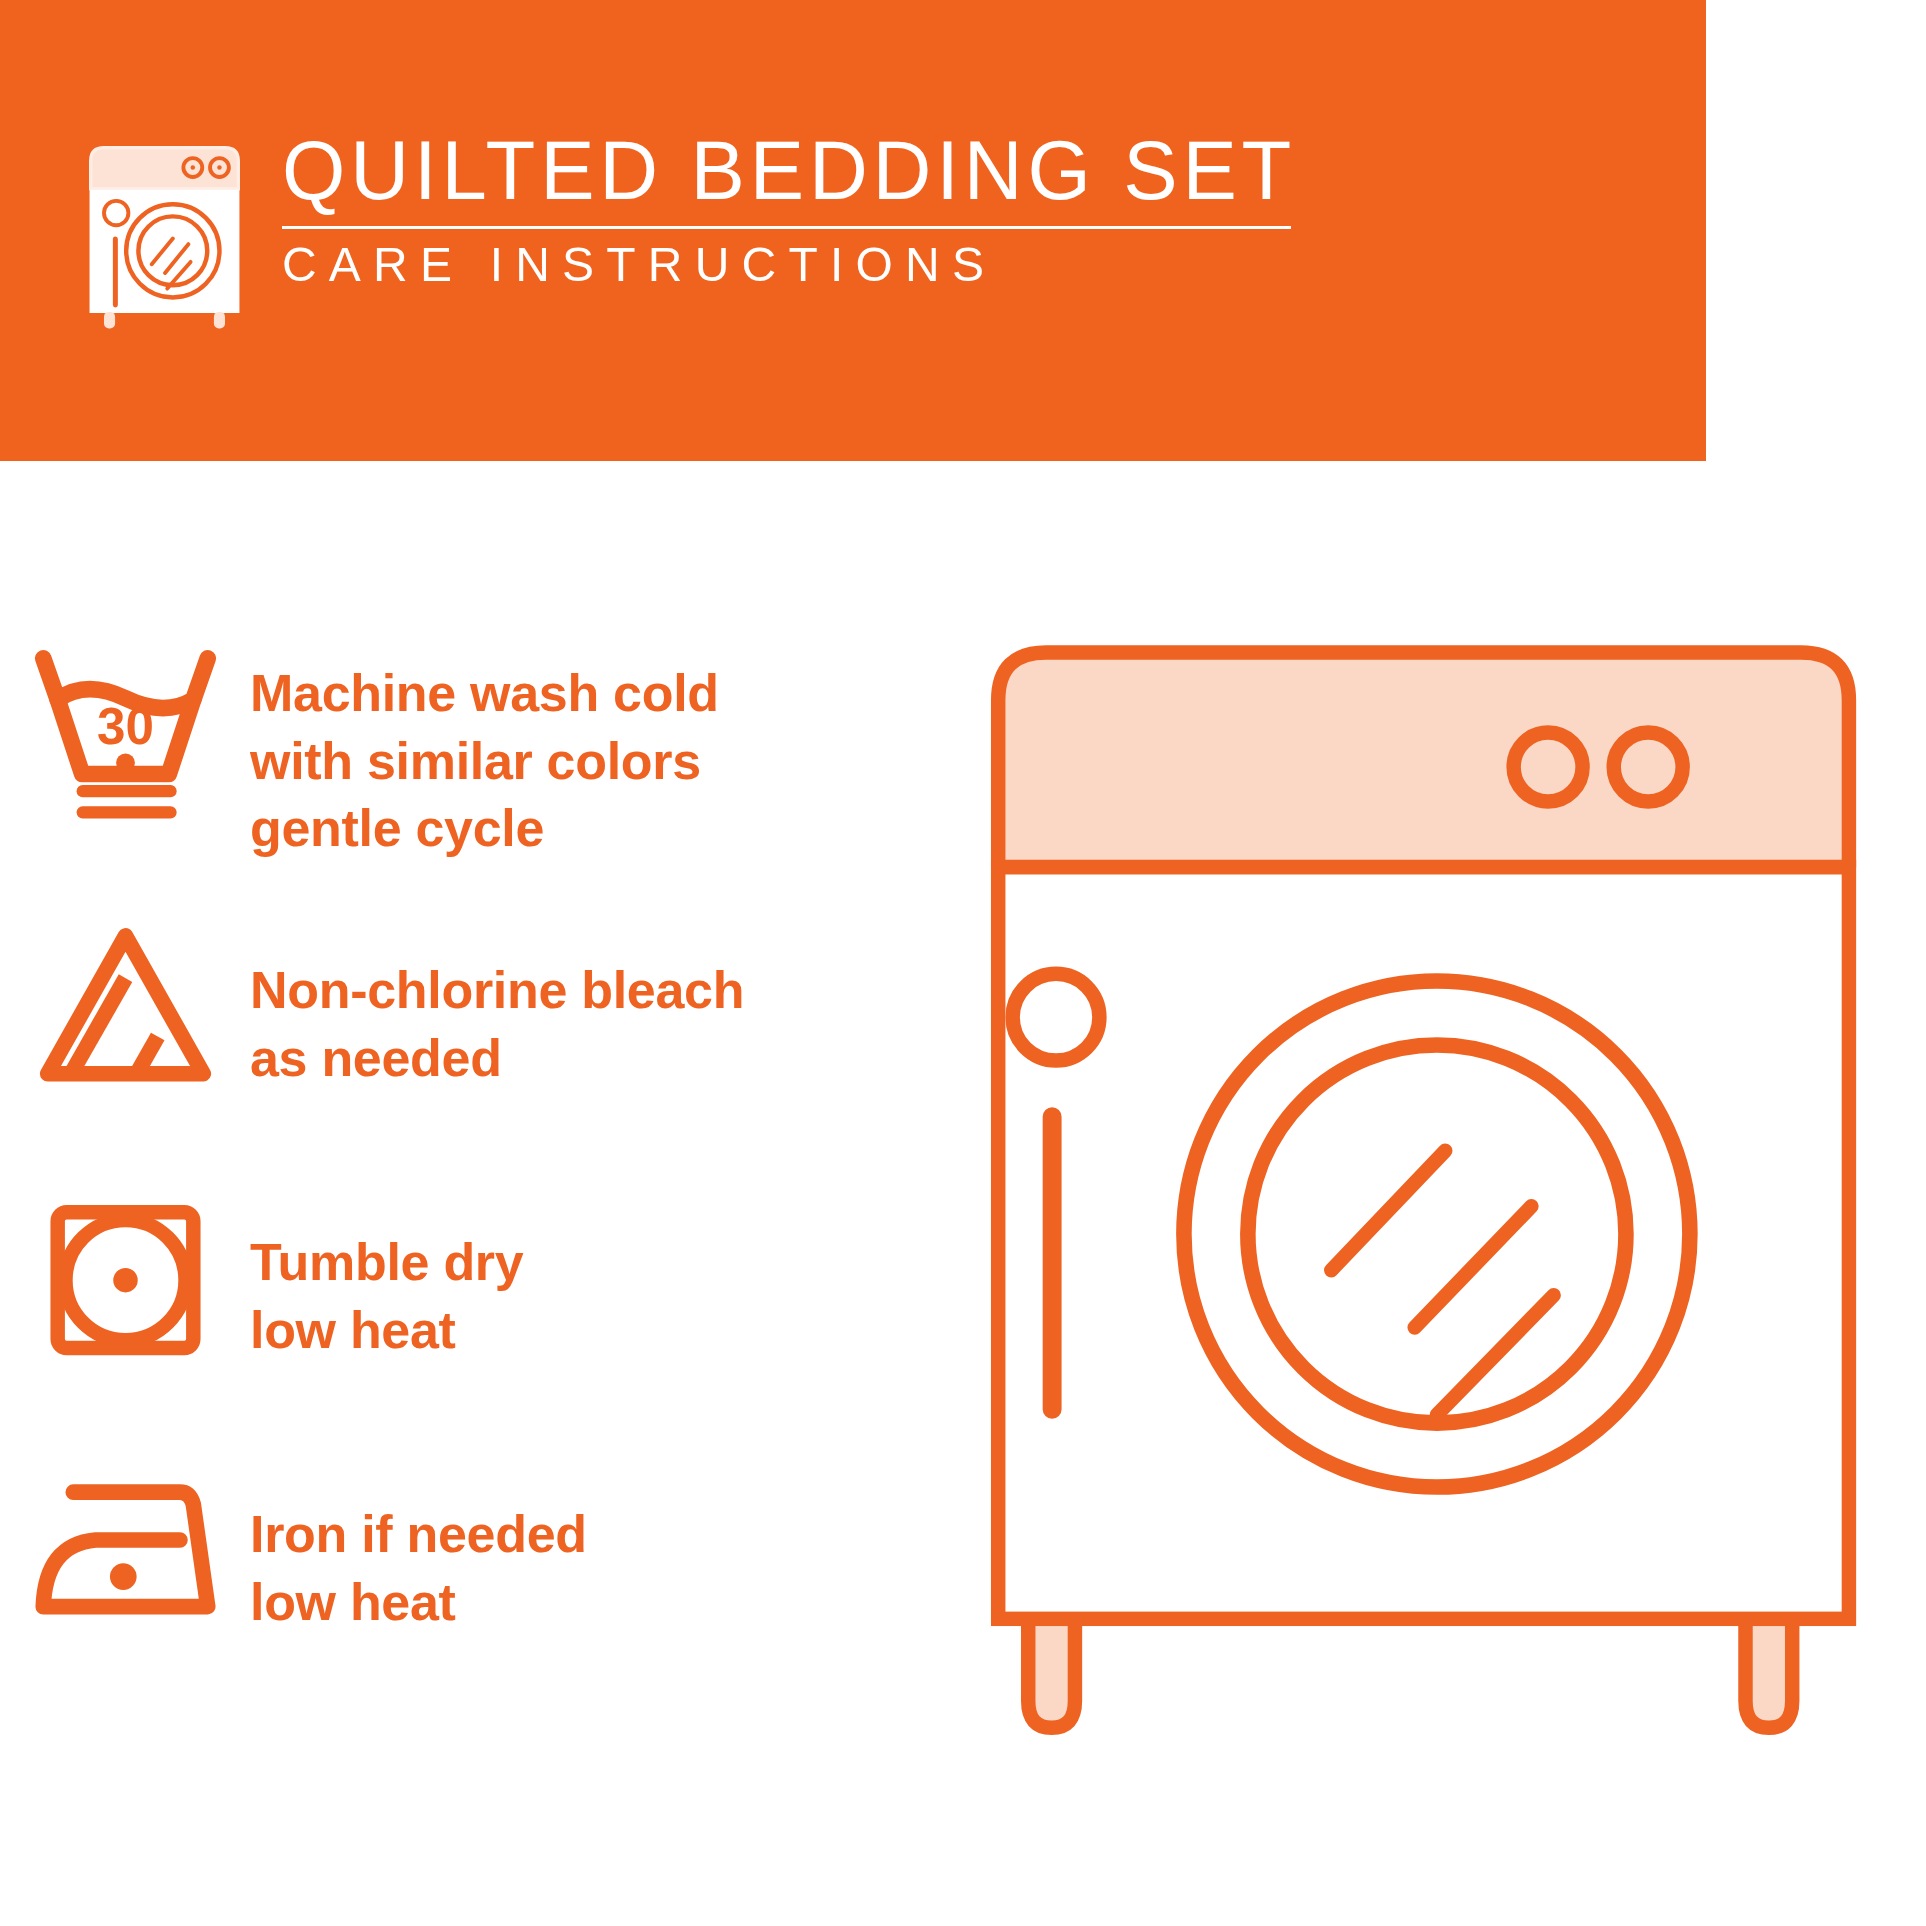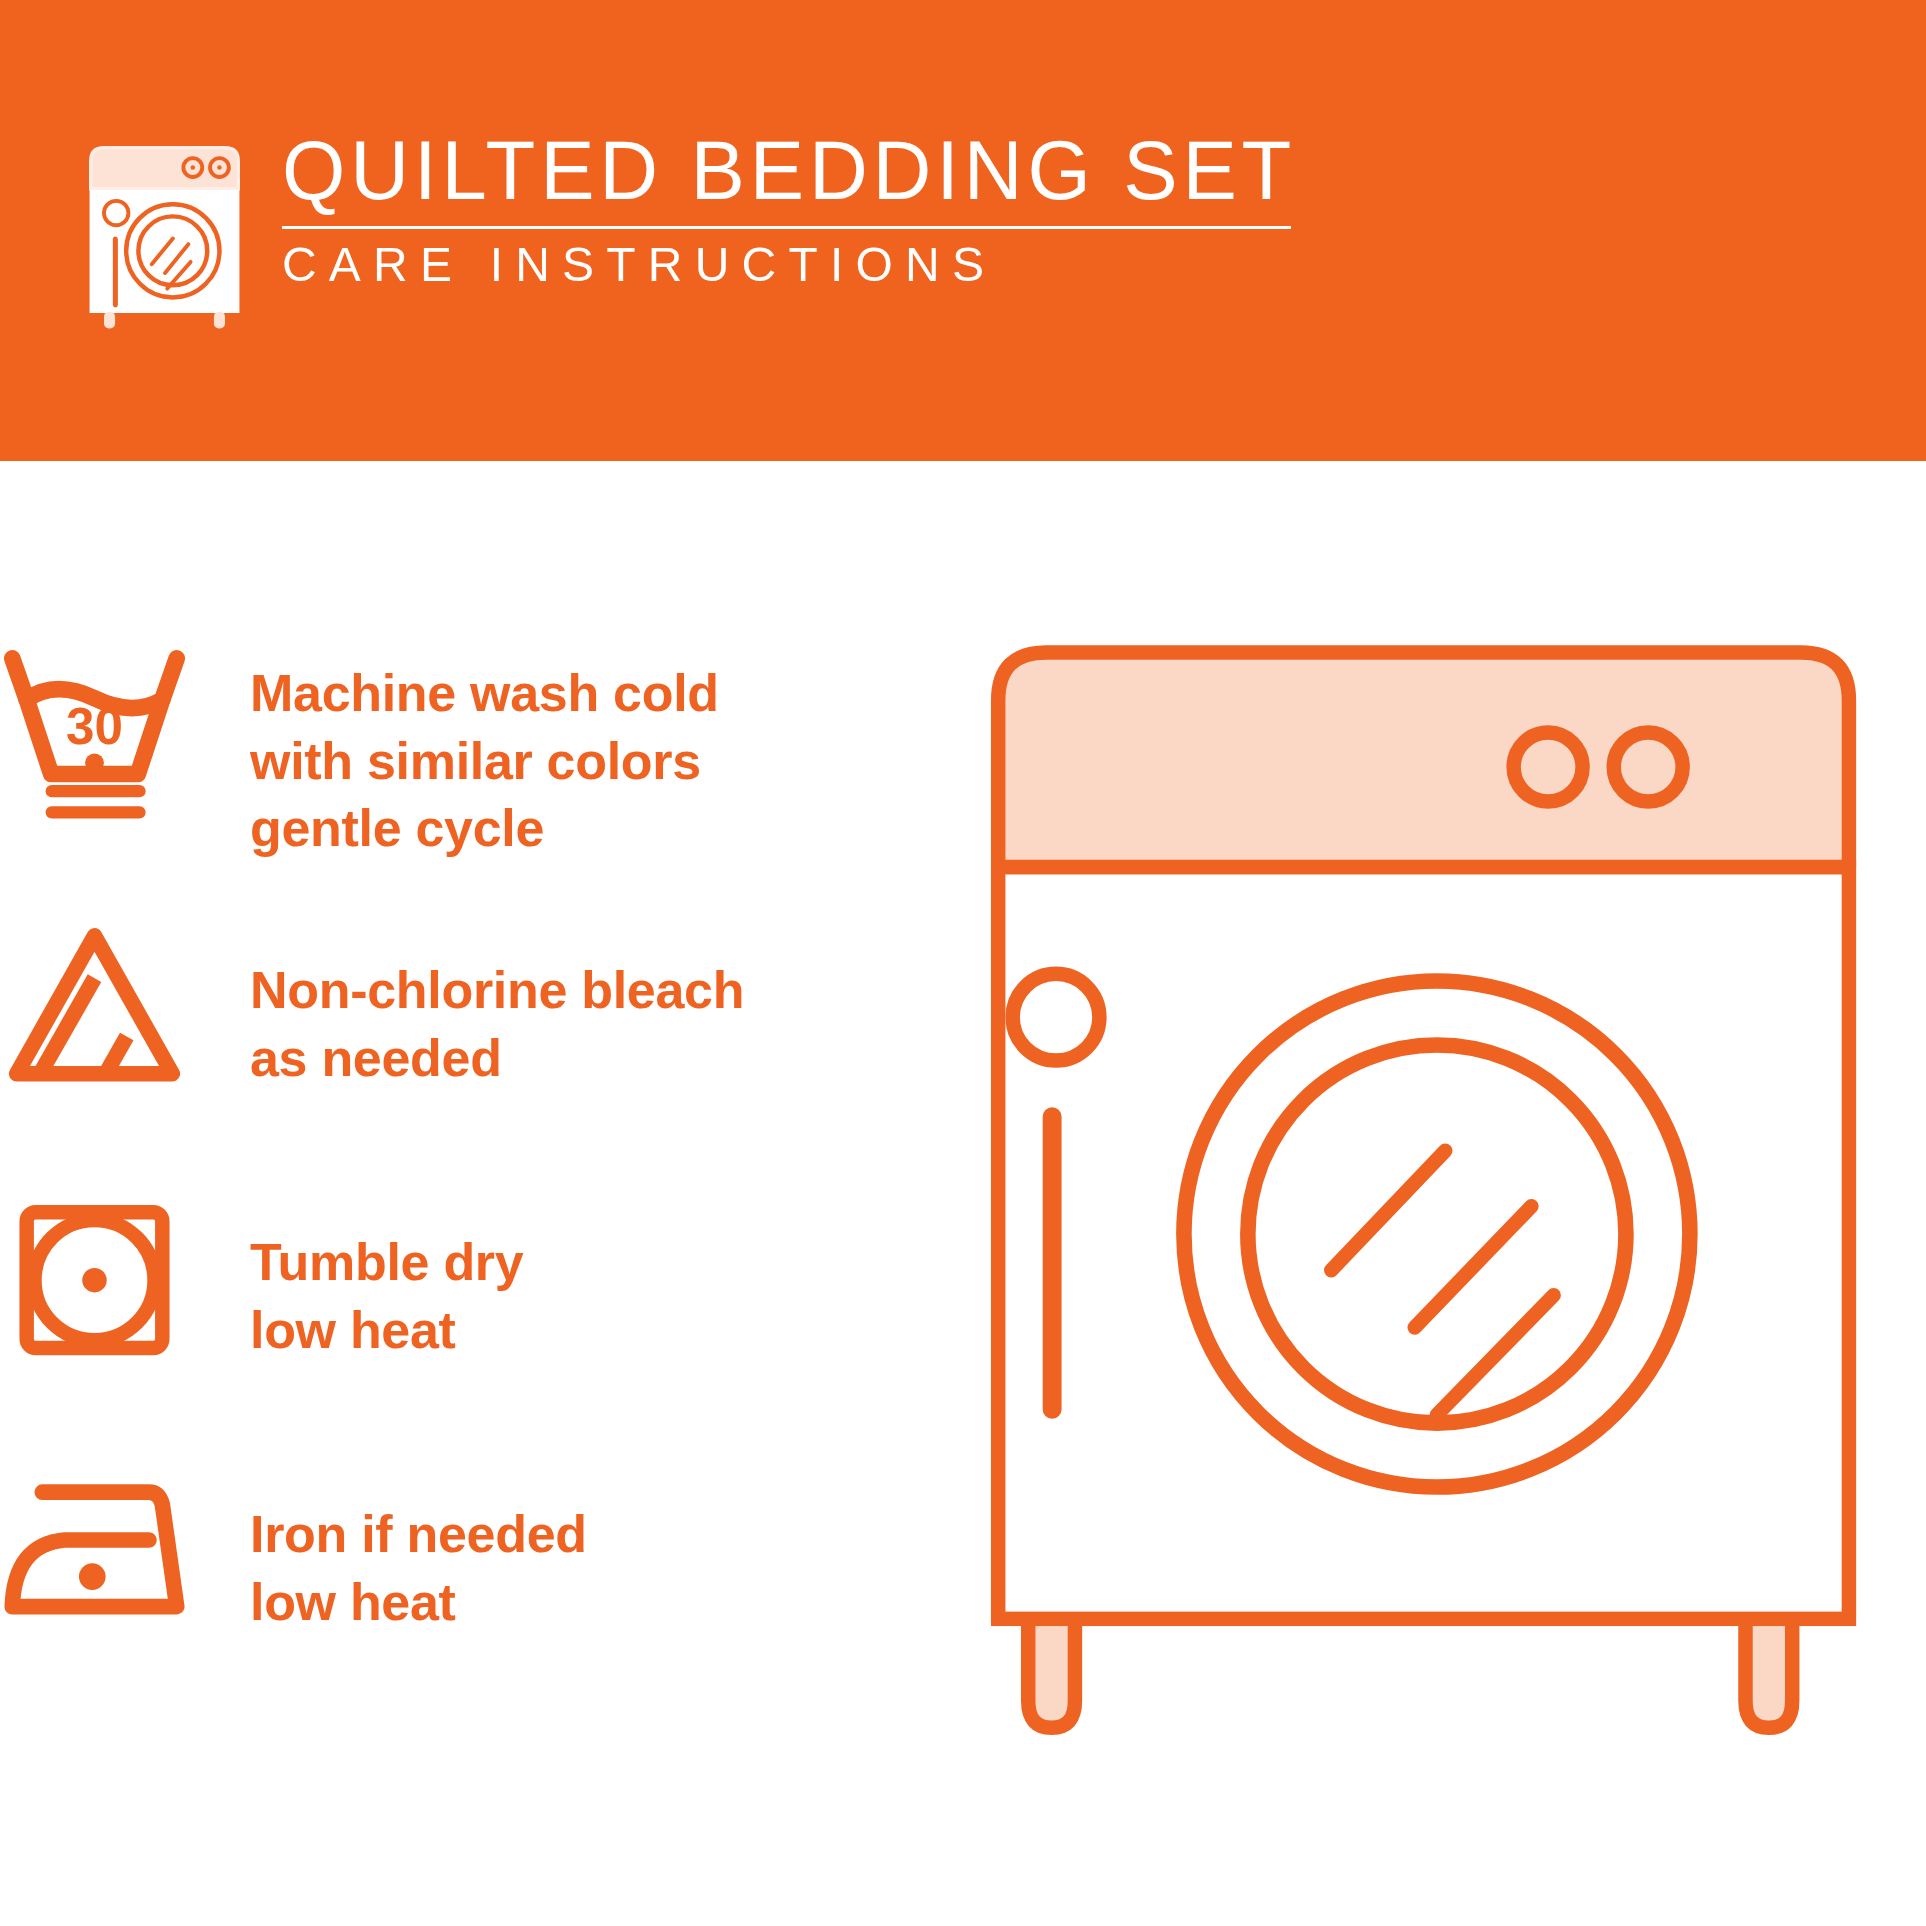--- a/index.html
+++ b/index.html
@@ -8,21 +8,21 @@
     width:1926px;height:1926px;
     background:#ffffff;
     font-family:"Liberation Sans", sans-serif;
     overflow:hidden;
     position:relative;
   }
 
   
   #header{
     position:absolute;left:0;top:0;
-    width:1926px;height:461px;
+    width:1706px;height:461px;
     background:#F0631E;
   }
   #header-icon{
     position:absolute;left:84px;top:135px;
     width:161px;height:195px;
   }
   #header-text{
     position:absolute;left:282px;top:128px;
     width:1017px;
   }
@@ -60,20 +60,21 @@
   .care-row{
     position:relative;
     height:272px;
     display:flex;
     align-items:flex-start;
   }
   .care-icon-wrap{
     width:250px;
     flex:0 0 250px;
     display:flex;
+    justify-content:center;
     align-items:flex-start;
     padding-top:5.6px;
   }
   .care-text{
     color:#EE6322;
     font-size:52px;
     line-height:1.30;
     font-weight:700;
     padding-top:21px;
     letter-spacing:-0.3px;

